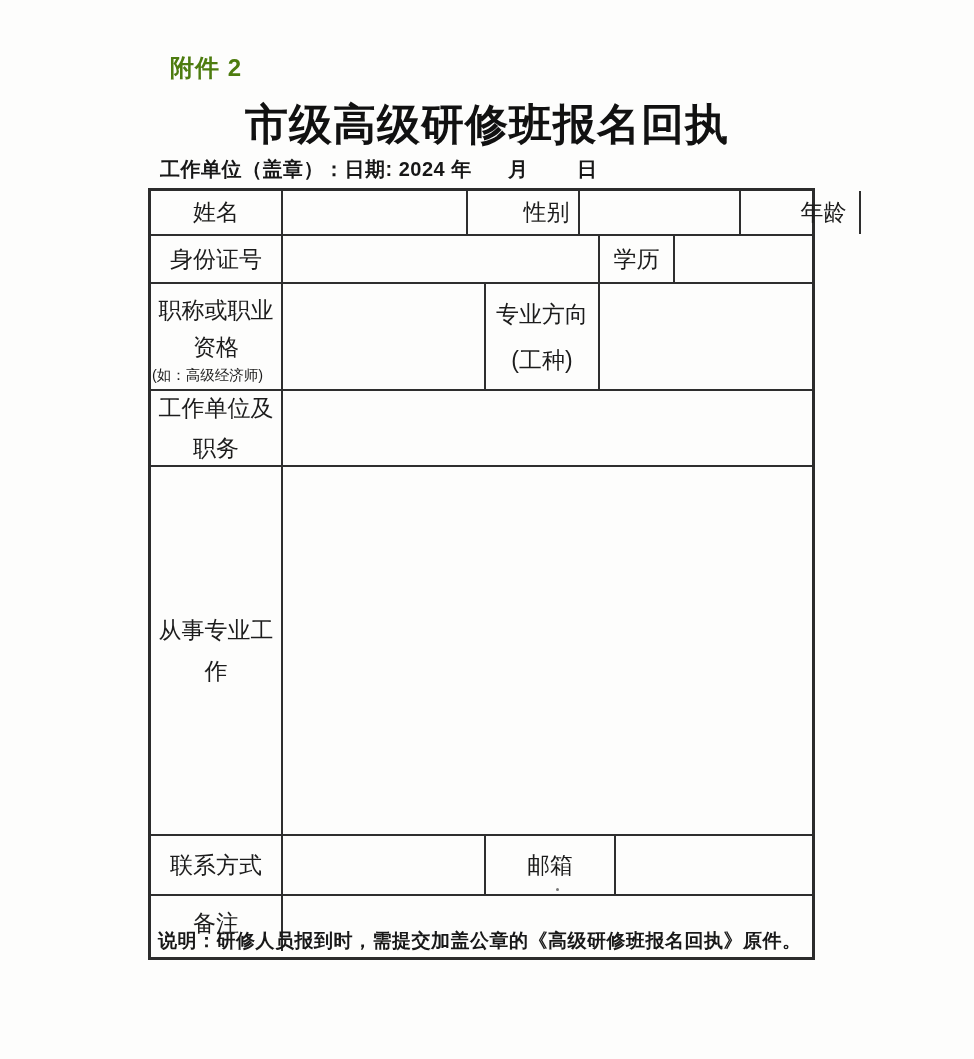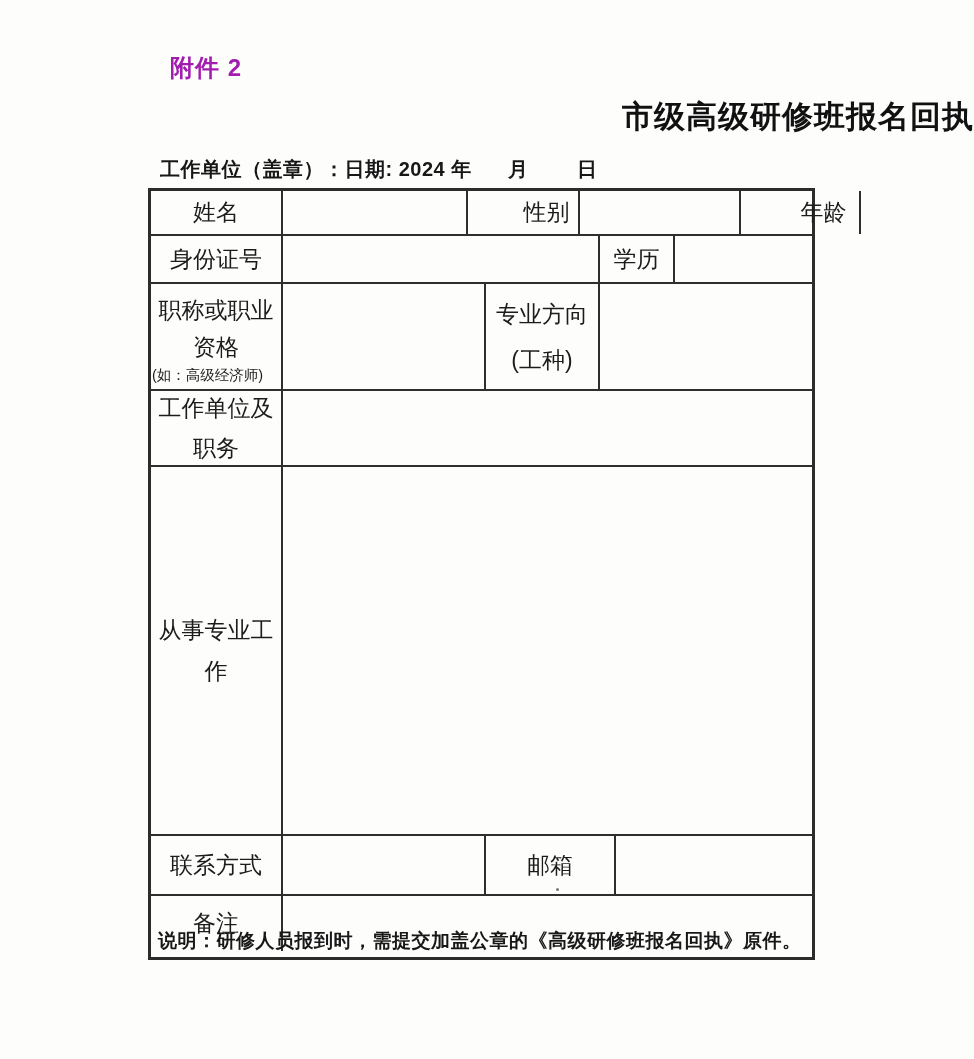--- a/index.html
+++ b/index.html
@@ -16,29 +16,29 @@
     background: #fdfdfc;
     overflow: hidden;
   }
   .attachment {
     position: absolute;
     left: 170px;
     top: 52px;
     font-size: 24px;
     font-weight: bold;
     letter-spacing: 1px;
-    color: #a21caf;
+    color: #4d7c0f;
   }
   .title {
     position: absolute;
     left: 0;
     top: 96px;
     width: 974px;
-    text-align: right;
-    font-size: 31px;
+    text-align: center;
+    font-size: 43px;
     font-weight: bold;
     letter-spacing: 1px;
     color: #111;
   }
   .header-line {
     position: absolute;
     left: 160px;
     top: 156px;
     font-size: 20px;
     font-weight: bold;

